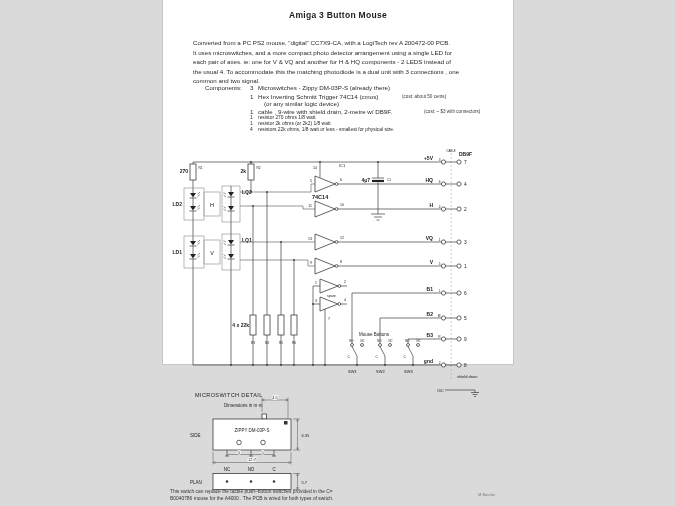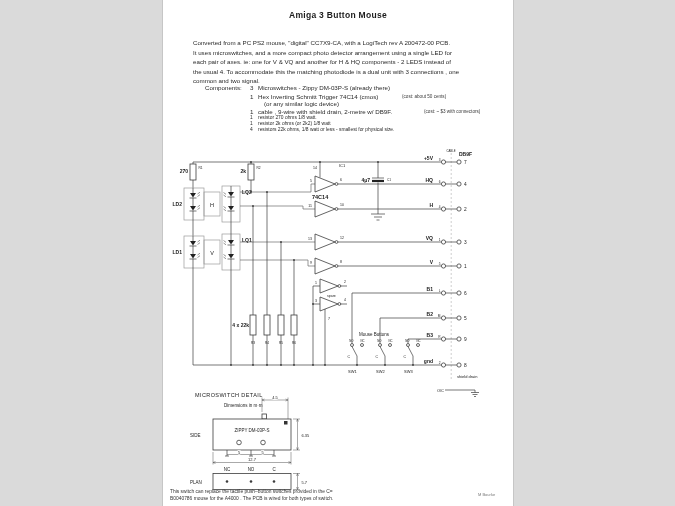--- a/index.html
+++ b/index.html
@@ -1,17 +1,17 @@
 <!DOCTYPE html>
 <html><head>
 <meta charset="utf-8">
 <style>
   html,body{margin:0;padding:0;}
   body{width:675px;height:506px;background:#dadada;font-family:"Liberation Sans",sans-serif;position:relative;overflow:hidden;}
-  .page{position:absolute;left:163px;top:0;width:350px;height:506px;background:#ffffff;box-shadow:0 0 0 1px #c6c6c6;}
+  .page{position:absolute;left:163px;top:0;width:350px;height:364px;background:#ffffff;box-shadow:0 0 0 1px #c6c6c6;}
   .abs{position:absolute;}
   .title{left:0;top:10px;width:100%;text-align:center;font-size:8.5px;font-weight:bold;color:#1c1c1c;letter-spacing:.3px;}
   .intro{left:30px;top:38px;width:300px;font-size:6.2px;line-height:9.6px;color:#2a2a2a;}
   .iline{white-space:nowrap;}
   .chead{left:42px;top:84px;font-size:6.2px;color:#2a2a2a;}
   .crow{position:absolute;left:87px;font-size:6.2px;color:#2a2a2a;white-space:nowrap;}
   .crow .qty{display:inline-block;width:8px;}
   .crow .note{position:absolute;top:1px;font-size:4.6px;color:#3a3a3a;white-space:nowrap;}
   .r0{top:84px;} .r1{top:92.5px;} .r2{top:100px;} .r3{top:107.5px;}
   .r4{top:115px;} .r5{top:121px;} .r6{top:127px;}

